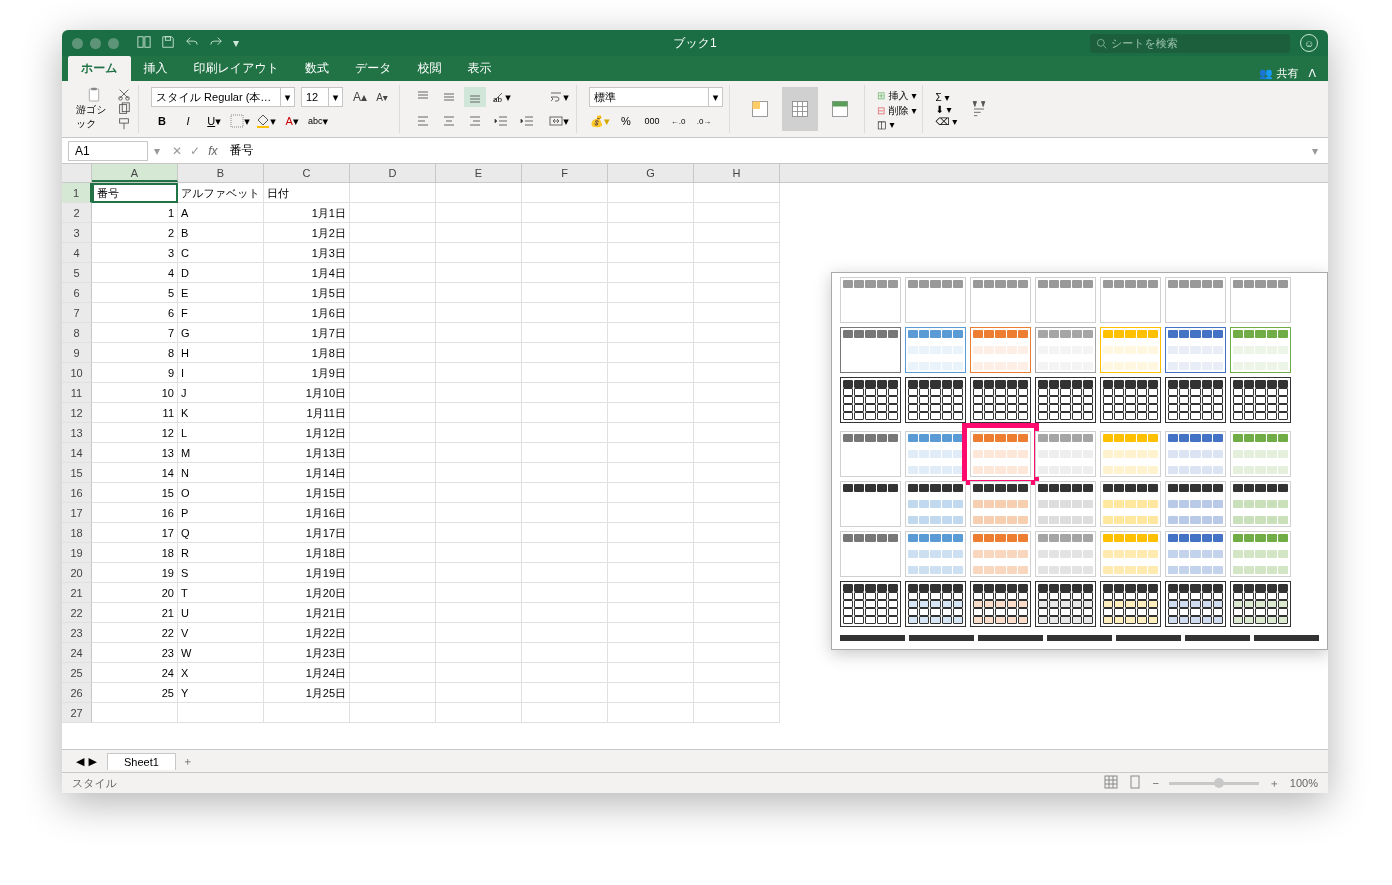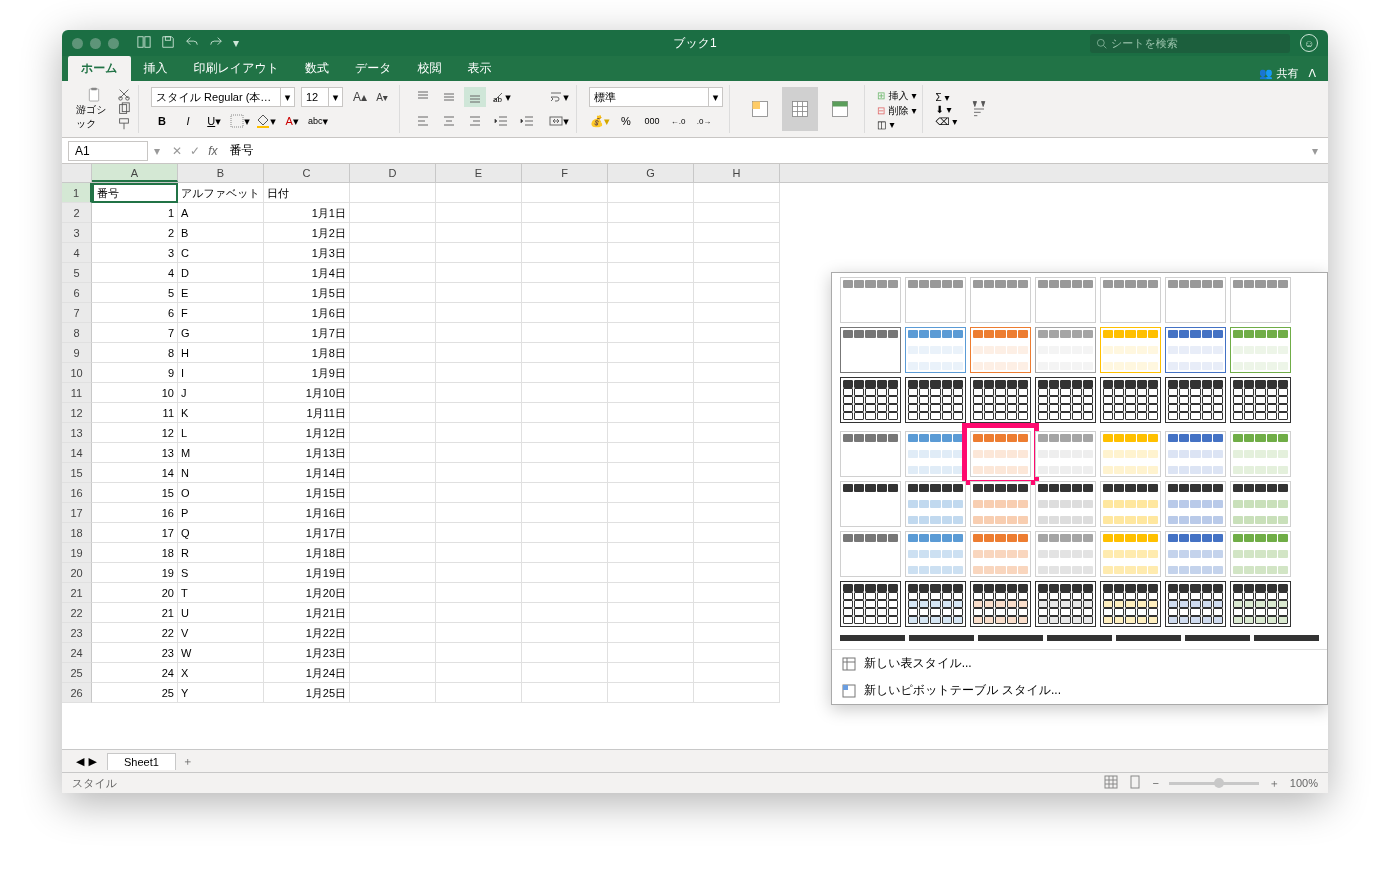--- a/index.html
+++ b/index.html
@@ -626,20 +626,31 @@
           <div class="rh">26</div>
           <div class="cell right">25</div>
           <div class="cell">Y</div>
           <div class="cell right">1月25日</div>
           <div class="cell"></div>
           <div class="cell"></div>
           <div class="cell"></div>
           <div class="cell"></div>
           <div class="cell"></div>
         </div>
+        <div class="row">
+          <div class="rh">27</div>
+          <div class="cell"></div>
+          <div class="cell"></div>
+          <div class="cell"></div>
+          <div class="cell"></div>
+          <div class="cell"></div>
+          <div class="cell"></div>
+          <div class="cell"></div>
+          <div class="cell"></div>
+        </div>
       </div>
 
     <div class="gallery">
       <div class="gallery-grid" id="gal-light">
           <div class="style-thumb">
             <div class="tr">
               <div class="tc" style="--c: #999;"></div>
               <div class="tc" style="--c: #999;"></div>
               <div class="tc" style="--c: #999;"></div>
               <div class="tc" style="--c: #999;"></div>
@@ -2454,36 +2465,20 @@
           </div>
         </div>
       <div class="dark-row">
         <div class="dark-thumb"></div>
           <div class="dark-thumb"></div>
           <div class="dark-thumb"></div>
           <div class="dark-thumb"></div>
           <div class="dark-thumb"></div>
           <div class="dark-thumb"></div>
           <div class="dark-thumb"></div>
-      </div>
-      <div class="gallery-footer">
-        <div class="gallery-footer-item">
-          <svg viewBox="0 0 14 14">
-              <rect x="1" y="1" width="12" height="12" fill="none" stroke="#777"></rect>
-              <path d="M1 5h12M5 1v12" stroke="#777"></path>
-            </svg>
-          <span>新しい表スタイル...</span>
-        </div>
-        <div class="gallery-footer-item">
-          <svg viewBox="0 0 14 14">
-              <rect x="1" y="1" width="12" height="12" fill="none" stroke="#777"></rect>
-              <rect x="1" y="1" width="5" height="5" fill="#6a9de0"></rect>
-            </svg>
-          <span>新しいピボットテーブル スタイル...</span>
-        </div>
       </div>
     </div>
   </div>
 
   <div class="sheettabs">
     <div class="nav-arrows">
       <span>◀</span>
       <span>▶</span>
     </div>
     <div class="sheettab">Sheet1</div>

